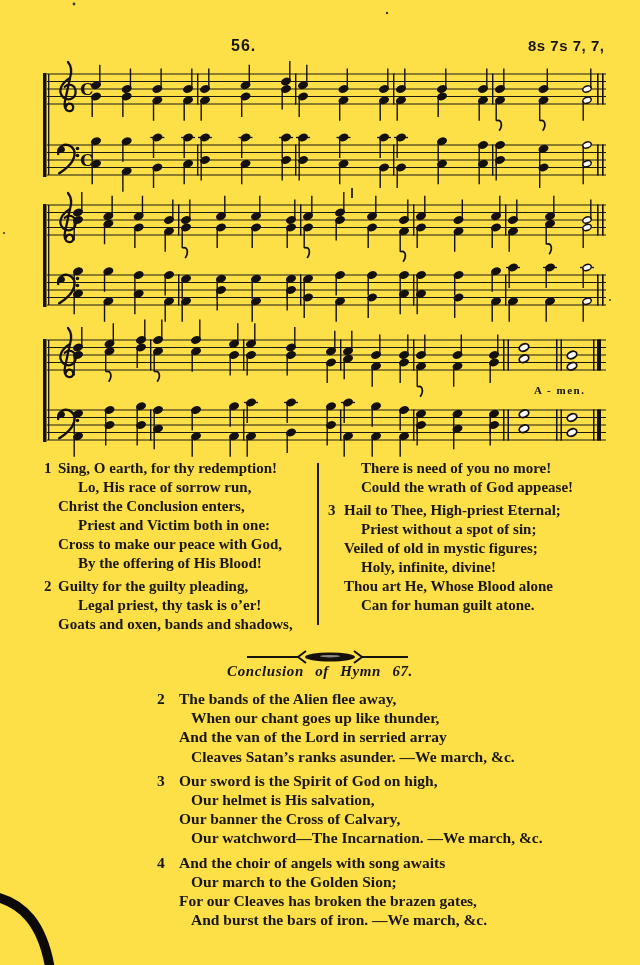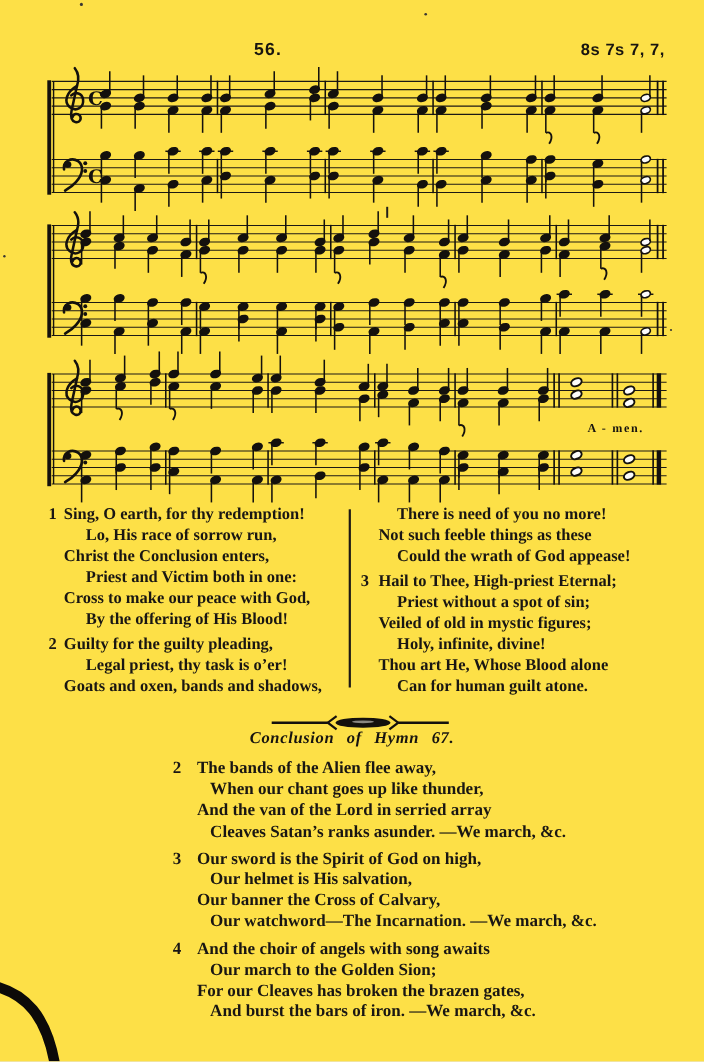--- a/index.html
+++ b/index.html
@@ -623,21 +623,20 @@
         <div class="verse">
           <div class="vline"><span class="vnum">2</span>Guilty for the guilty pleading,</div>
           <div class="vline indent">Legal priest, thy task is o’er!</div>
           <div class="vline">Goats and oxen, bands and shadows,</div>
         </div>
       </div>
     <div class="col-divider"></div>
     <div class="col col-right" id="col-1">
         <div class="verse">
           <div class="vline indent">There is need of you no more!</div>
-          <div class="vline">Not such feeble things as these</div>
           <div class="vline indent">Could the wrath of God appease!</div>
         </div>
         <div class="verse">
           <div class="vline"><span class="vnum">3</span>Hail to Thee, High-priest Eternal;</div>
           <div class="vline indent">Priest without a spot of sin;</div>
           <div class="vline">Veiled of old in mystic figures;</div>
           <div class="vline indent">Holy, infinite, divine!</div>
           <div class="vline">Thou art He, Whose Blood alone</div>
           <div class="vline indent">Can for human guilt atone.</div>
         </div>

